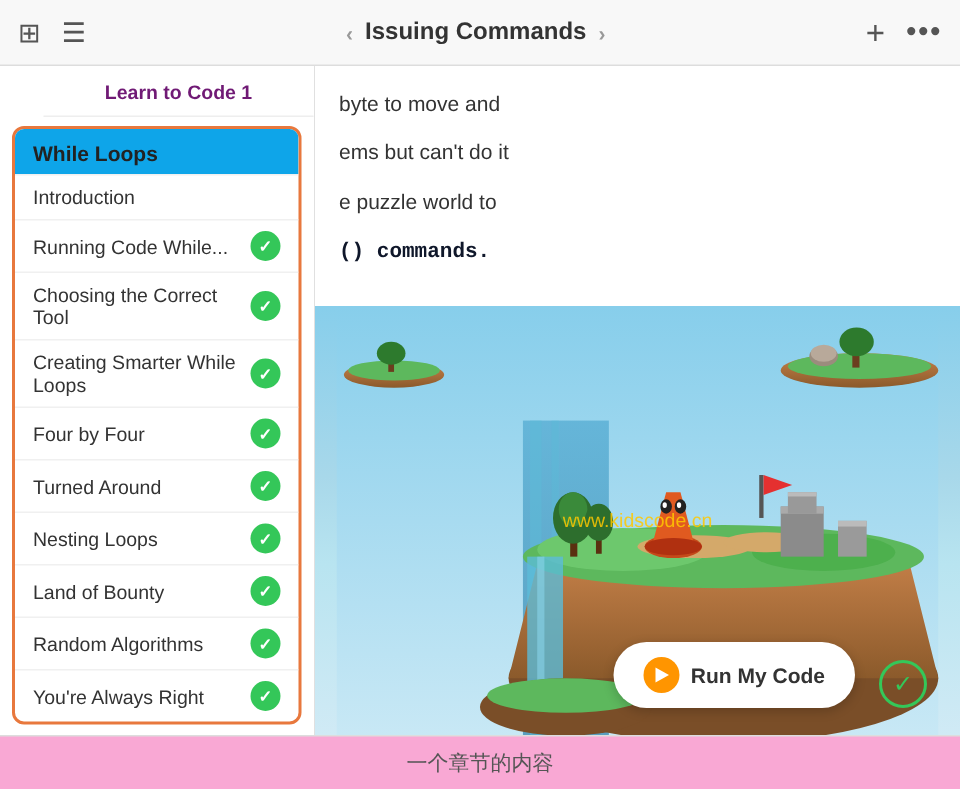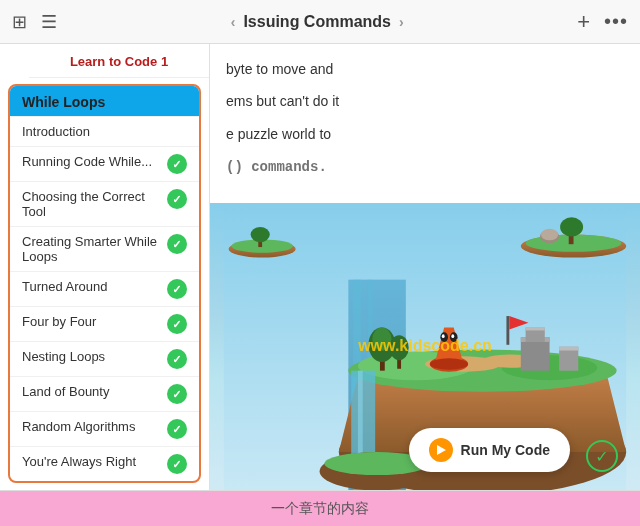--- a/index.html
+++ b/index.html
@@ -78,21 +78,21 @@
     .sidebar {
       width: 210px;
       background: #fff;
       border-right: 1px solid #e0e0e0;
       overflow-y: auto;
       flex-shrink: 0;
     }
     .sidebar-header {
       padding: 10px 14px 8px;
       font-size: 13px;
-      color: #b91c1c;
+      color: #701a75;
       font-weight: 600;
       text-align: center;
       border-bottom: 1px solid #eee;
       margin-left: 29px;
     }
 
     
     .section-group {
       border: 2px solid #e8783d;
       border-radius: 8px;
@@ -101,21 +101,21 @@
     }
     .section-title {
       padding: 8px 12px 6px;
       font-size: 14px;
       font-weight: 700;
       color: #222;
       background: #0ea5e9;
     }
     .section-item {
       display: flex;
-      align-items: flex-start;
+      align-items: center;
       justify-content: space-between;
       padding: 7px 12px;
       font-size: 13px;
       color: #333;
       border-top: 1px solid #f0f0f0;
       cursor: pointer;
     }
     .check-icon {
       width: 20px;
       height: 20px;
@@ -161,21 +161,21 @@
       color: #333;
       max-height: 180px;
       overflow-y: auto;
     }
     .text-area p {
       margin-bottom: 10px;
     }
     .text-code {
       font-family: 'Courier New', monospace;
       font-weight: 600;
-      color: #737373;
+      color: #0f172a;
     }
 
     
     .game-world {
       flex: 1;
       position: relative;
       background: linear-gradient(180deg, #87ceeb 0%, #a8d8ea 40%, #b8e4f0 60%, #d0eaf5 100%);
       overflow: hidden;
     }
 
@@ -234,22 +234,22 @@
       font-size: 16px;
     }
 
     
     .watermark {
       position: absolute;
       top: 50%;
       left: 50%;
       transform: translate(-50%, -50%);
       color: rgba(255,200,0,0.85);
-      font-size: 16px;
-      font-weight: 700;
+      font-size: 13px;
+      font-weight: 400;
       white-space: nowrap;
       pointer-events: none;
       z-index: 10;
     }
 
     
     .footer-caption {
       background: #f9a8d4;
       text-align: center;
       padding: 8px;
@@ -303,25 +303,25 @@
       </div>
       <div class="section-item">
         <span>Choosing the Correct Tool</span>
         <span class="check-icon"></span>
       </div>
       <div class="section-item">
         <span>Creating Smarter While Loops</span>
         <span class="check-icon"></span>
       </div>
       <div class="section-item">
+        <span>Four by Four</span>
+        <span class="check-icon"></span>
+      </div>
+      <div class="section-item">
         <span>Turned Around</span>
-        <span class="check-icon"></span>
-      </div>
-      <div class="section-item">
-        <span>Four by Four</span>
         <span class="check-icon"></span>
       </div>
       <div class="section-item">
         <span>Nesting Loops</span>
         <span class="check-icon"></span>
       </div>
       <div class="section-item">
         <span>Land of Bounty</span>
         <span class="check-icon"></span>
       </div>

